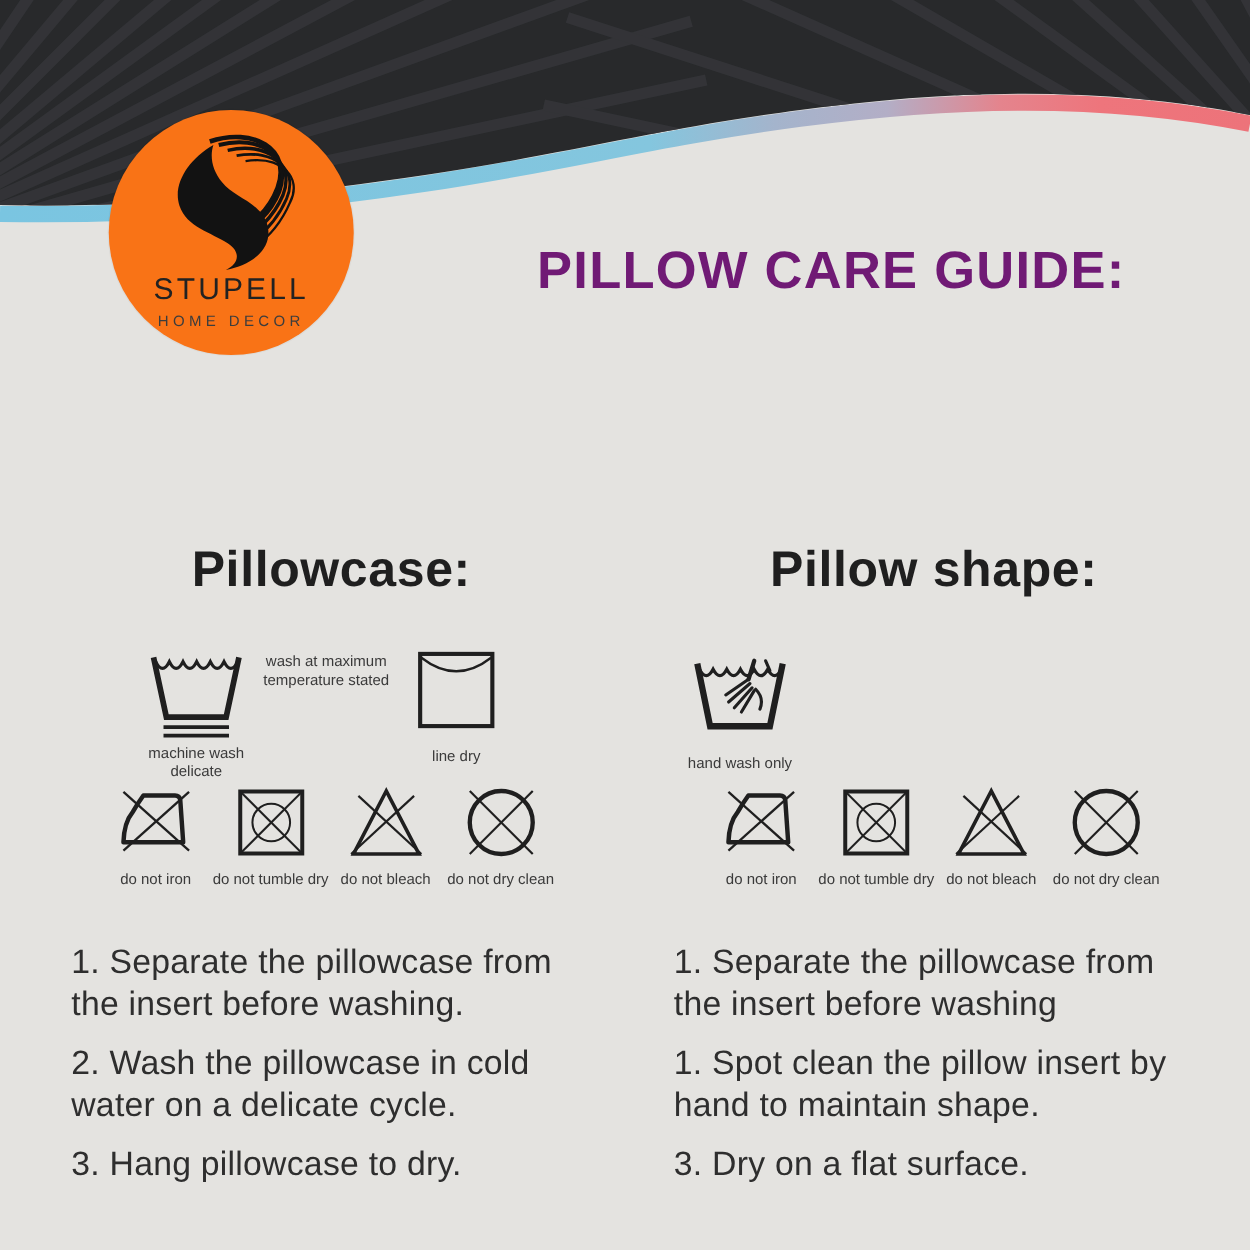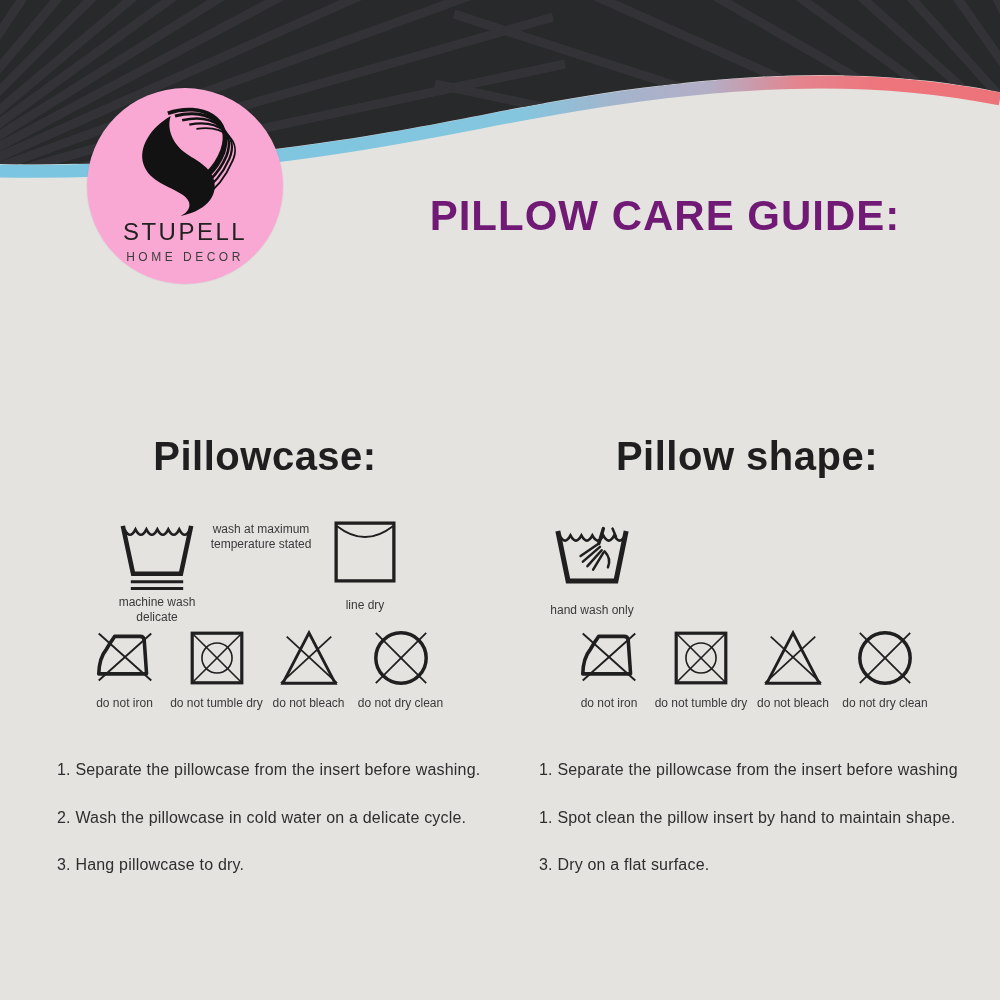--- a/index.html
+++ b/index.html
@@ -4,21 +4,21 @@
 <style>
   html,body{margin:0;padding:0;}
   body{font-family:"Liberation Sans","DejaVu Sans",sans-serif;}
   .canvas{position:relative;width:1000px;height:1000px;background:#e4e3e0;overflow:hidden;}
 
   
   .header-svg{position:absolute;left:0;top:0;z-index:1;display:block;}
 
   
   .logo{position:absolute;left:87px;top:88px;width:196px;height:196px;border-radius:50%;
-        background:#f9a8d4;z-index:5;box-shadow:0 0 0 1px rgba(0,0,0,0.03);}
+        background:#f97316;z-index:5;box-shadow:0 0 0 1px rgba(0,0,0,0.03);}
   .logo svg.swirl{position:absolute;left:26px;top:8px;}
   .brand-name{position:absolute;top:130px;width:100%;text-align:center;
         font-size:24px;letter-spacing:2.5px;color:#222;font-weight:500;}
   .brand-tagline{position:absolute;top:162px;width:100%;text-align:center;
         font-size:12px;letter-spacing:3.5px;color:#3d3d3d;font-weight:400;}
 
   
   .title{position:absolute;left:378px;top:192px;width:574px;margin:0;text-align:center;
         font-size:42px;line-height:48px;font-weight:700;letter-spacing:1px;color:#701a75;z-index:3;}
 
@@ -40,21 +40,21 @@
   .icobox{height:76px;display:flex;align-items:flex-start;justify-content:center;}
   .row2 .icobox{height:64px;}
   .symlabel{margin-top:3px;font-size:12px;line-height:1.22;text-align:center;color:#3a3a3a;}
   .row2 .symlabel{white-space:nowrap;margin-top:5px;}
   .ico{display:block;}
   .ico path,.ico line,.ico rect,.ico circle{stroke:#1f1f1f;fill:none;}
   .ico text{fill:#1f1f1f;stroke:none;font-family:"Liberation Sans",sans-serif;}
 
   
   .steps{margin-top:42px;padding-left:7px;width:425px;}
-  .steps p{margin:0 0 14px 0;font-size:16px;line-height:33.5px;color:#2e2e2e;letter-spacing:0.2px;}
+  .steps p{margin:0 0 14px 0;font-size:27px;line-height:33.5px;color:#2e2e2e;letter-spacing:0.2px;}
 </style>
 </head>
 <body>
 
 <div class="canvas">
 
   <svg class="header-svg" width="1000" height="250" viewBox="0 0 1000 250">
     <defs>
       <linearGradient id="ribbonGrad" gradientUnits="userSpaceOnUse" x1="0" y1="0" x2="1000" y2="0">
         <stop offset="0" stop-color="#7ac5e1"></stop>

